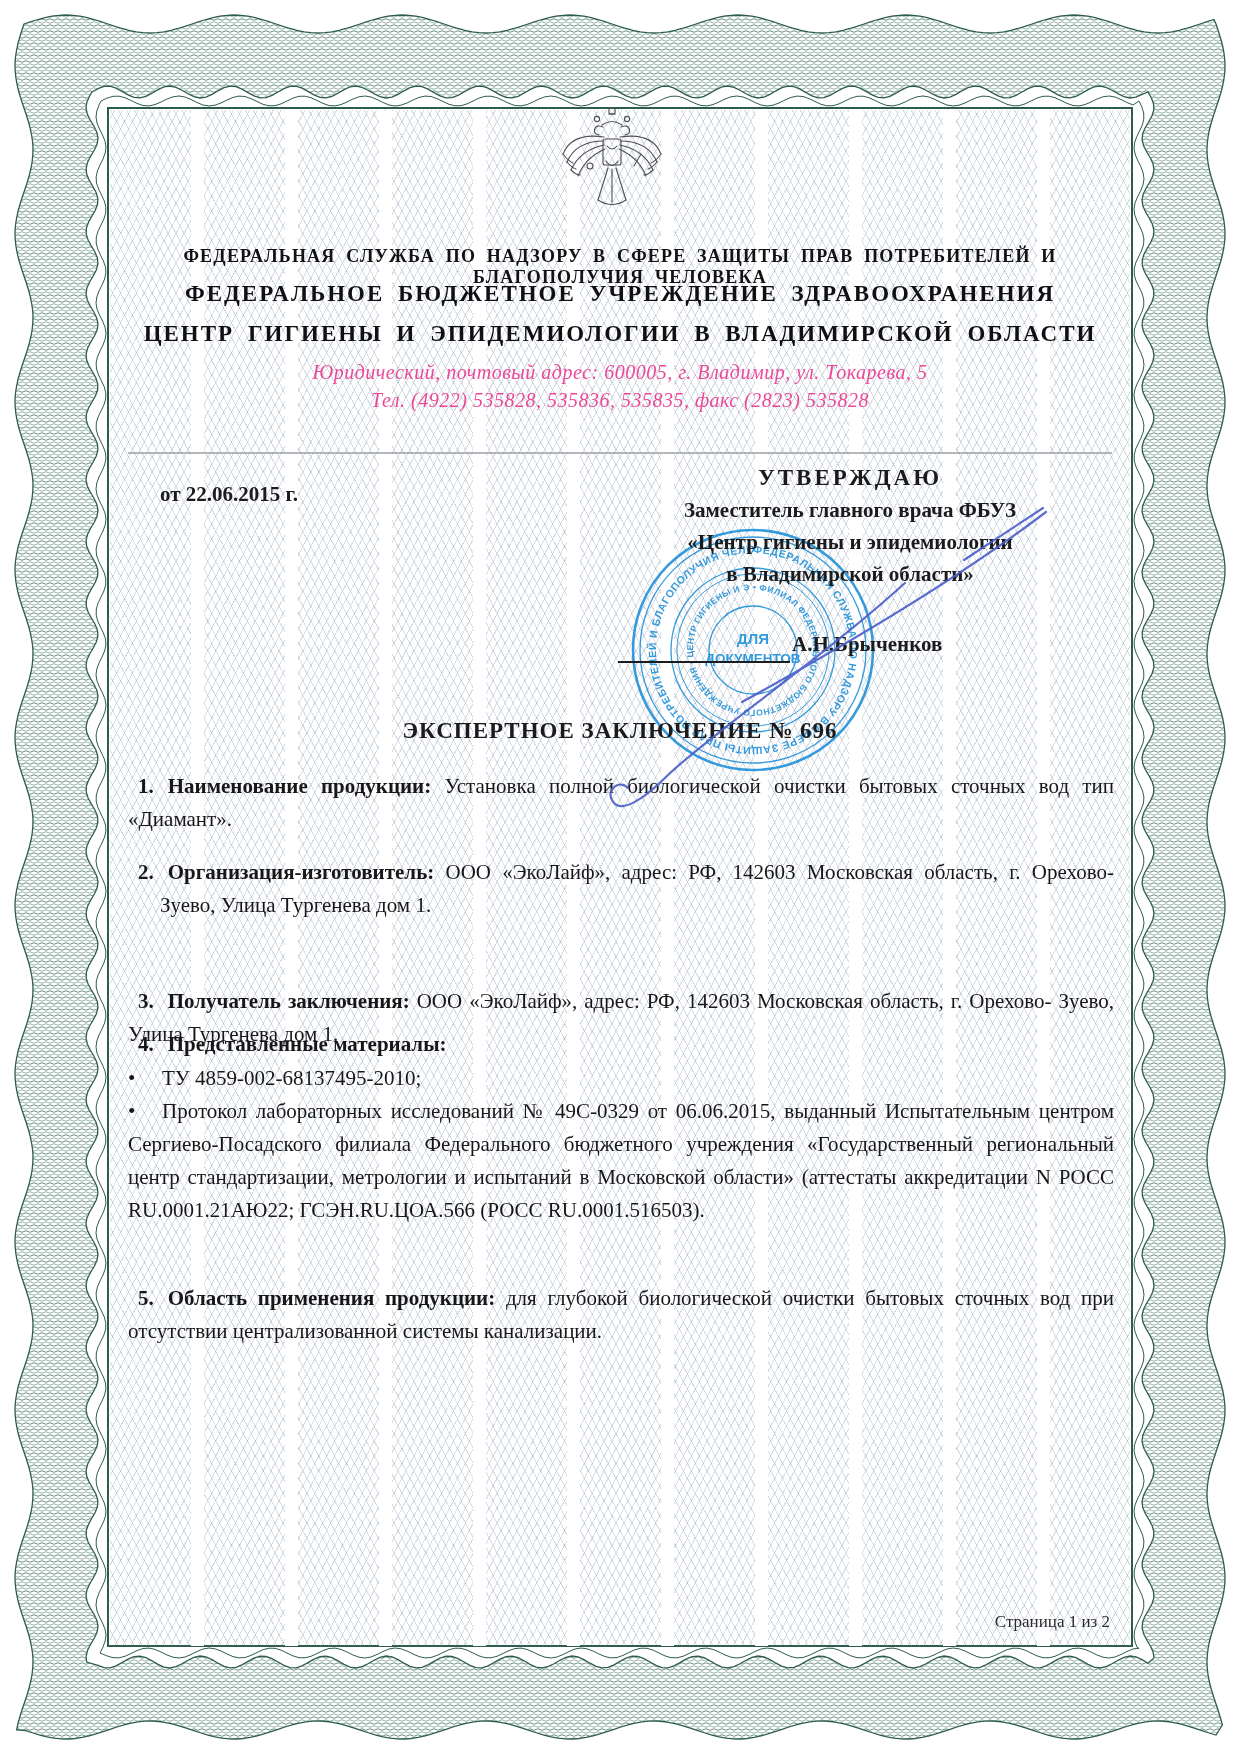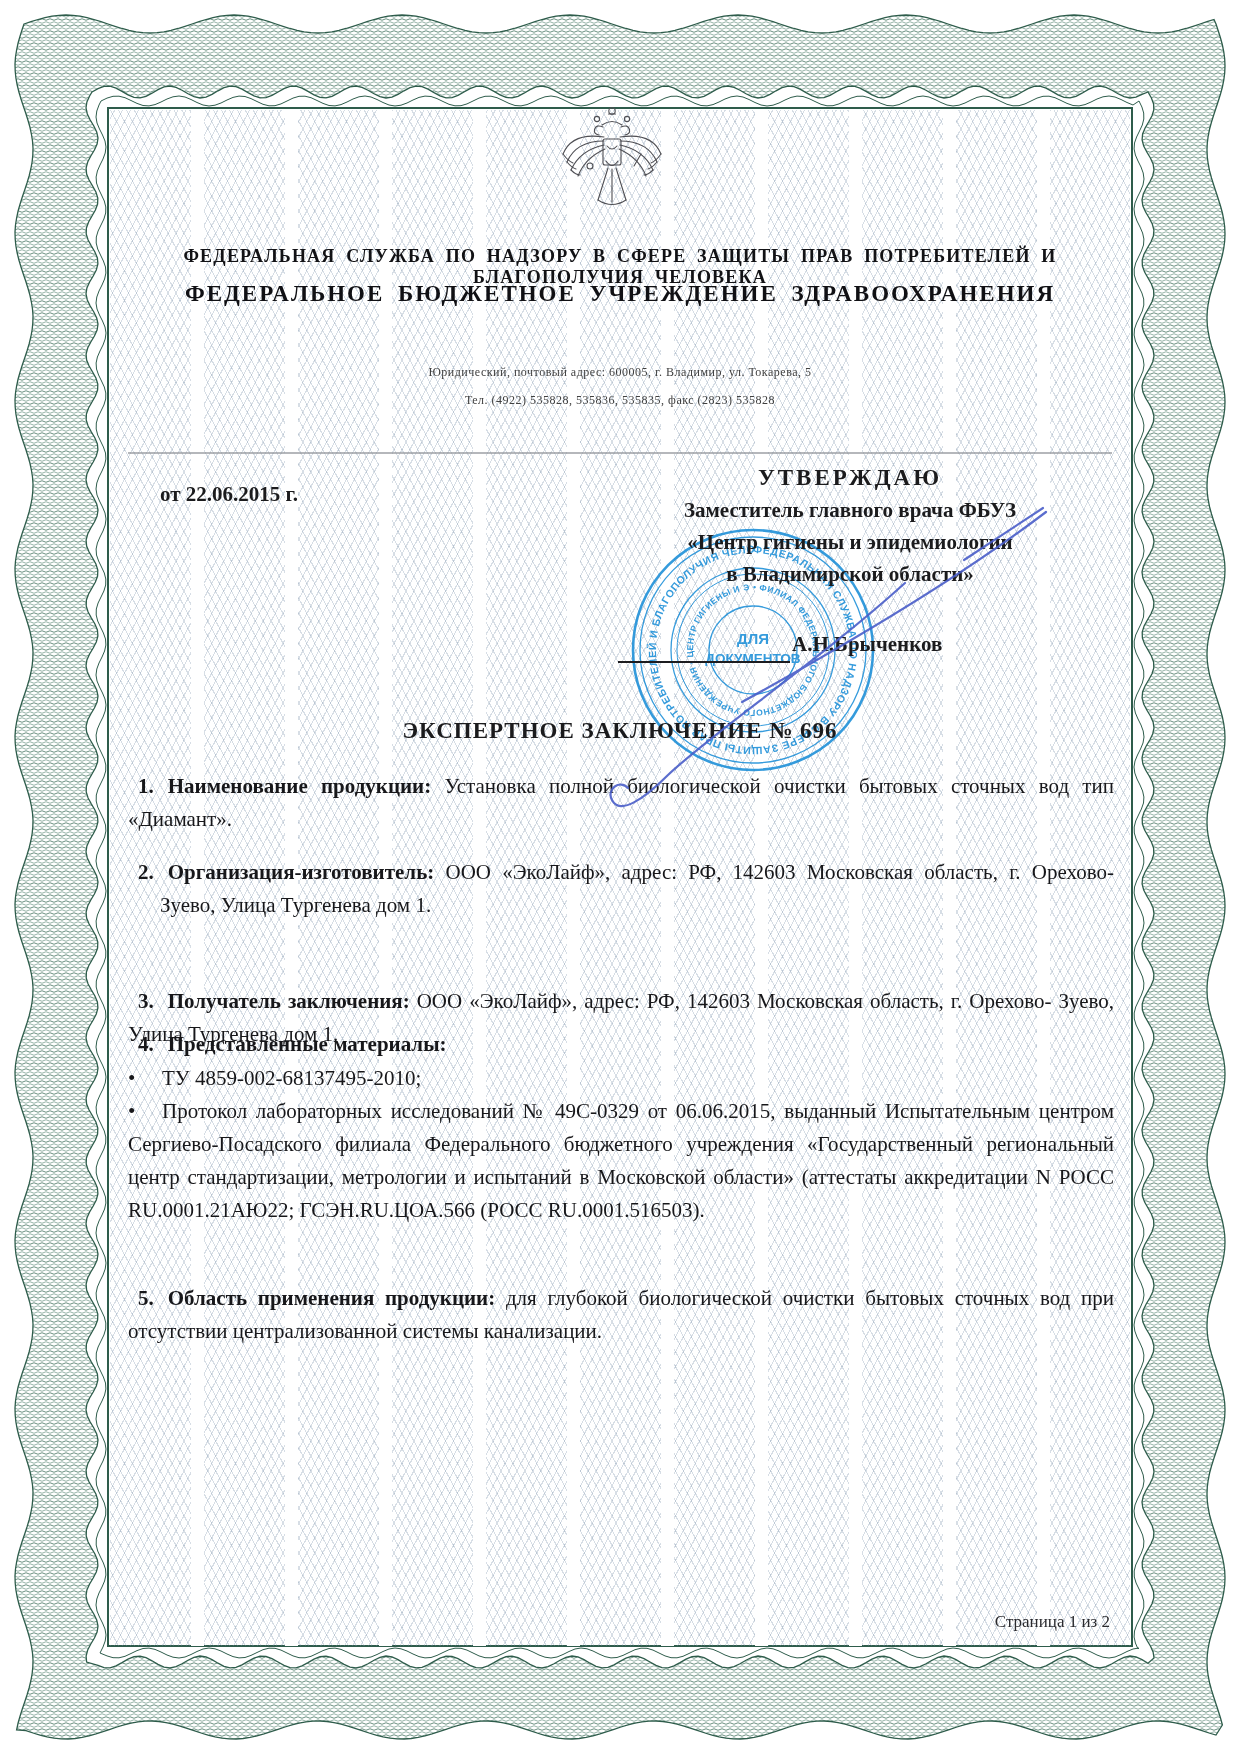--- a/index.html
+++ b/index.html
@@ -10,21 +10,21 @@
     repeating-linear-gradient(90deg,rgba(255,255,255,0) 0 81px,#ffffff 81px 94px),
     repeating-linear-gradient(62deg,rgba(122,145,170,.30) 0 1px,rgba(0,0,0,0) 1px 7px),
     repeating-linear-gradient(-62deg,rgba(122,145,170,.30) 0 1px,rgba(0,0,0,0) 1px 7px);}
   svg.layer{position:absolute;left:0;top:0;}
   .content{position:absolute;left:0;top:0;width:1240px;height:1754px;z-index:4;}
   .abs{position:absolute;}
   .center{left:128px;width:984px;text-align:center;}
   .b{font-weight:bold;}
   .svc{font-weight:bold;font-size:18px;letter-spacing:1.2px;word-spacing:5px;color:#121215;}
   .org{font-weight:bold;font-size:23px;line-height:33px;letter-spacing:2px;word-spacing:6px;color:#101014;}
-  .addr{font-size:12px;line-height:28px;letter-spacing:.5px;color:#404040;}
+  .addr{font-size:20px;line-height:28px;letter-spacing:.5px;color:#ec4899;font-style:italic;}
   .divider{left:128px;top:452px;width:984px;height:2px;background:#8d9097;opacity:.65;}
   .regblk{left:160px;top:478px;font-weight:bold;font-size:21px;line-height:33px;}
   .appblk{left:590px;top:462px;width:520px;text-align:center;font-weight:bold;font-size:21px;line-height:32px;}
   .appblk .aw{font-size:23px;letter-spacing:3px;}
   .sigline{left:618px;top:661px;width:172px;height:0;border-bottom:2px solid #1c1c1f;}
   .signame{left:792px;top:632px;font-weight:bold;font-size:21px;}
   .title{top:710px;font-weight:bold;font-size:23px;letter-spacing:1px;margin-top:8px;}
   .body-p{position:absolute;left:128px;width:986px;margin:0;font-size:21px;line-height:33px;
           text-align:justify;color:#17171a;}
   .noind{text-indent:10px;}
@@ -105,20 +105,21 @@
         <textPath href="#ringB">• ФИЛИАЛ ФЕДЕРАЛЬНОГО БЮДЖЕТНОГО УЧРЕЖДЕНИЯ • ЦЕНТР ГИГИЕНЫ И ЭПИДЕМИОЛОГИИ ВЛАДИМИРСКОЙ ОБЛАСТИ •</textPath>
       </text>
       <text x="126" y="124" text-anchor="middle" fill="#1a8ed8" font-size="15" font-weight="bold">ДЛЯ</text>
       <text x="126" y="143" text-anchor="middle" fill="#1a8ed8" font-size="13.5" font-weight="bold">ДОКУМЕНТОВ</text>
     </svg>
   </div>
 
   <div class="content">
     <div class="abs center svc" style="top:246px">ФЕДЕРАЛЬНАЯ СЛУЖБА ПО НАДЗОРУ В СФЕРЕ ЗАЩИТЫ ПРАВ ПОТРЕБИТЕЛЕЙ И БЛАГОПОЛУЧИЯ ЧЕЛОВЕКА</div>
     <div class="abs center org" style="top:277px">ФЕДЕРАЛЬНОЕ БЮДЖЕТНОЕ УЧРЕЖДЕНИЕ ЗДРАВООХРАНЕНИЯ</div>
+    <div class="abs center org" style="top:317px">ЦЕНТР ГИГИЕНЫ И ЭПИДЕМИОЛОГИИ В ВЛАДИМИРСКОЙ ОБЛАСТИ</div>
     <div class="abs center addr" style="top:358px">Юридический, почтовый адрес: 600005, г. Владимир, ул. Токарева, 5</div>
     <div class="abs center addr" style="top:386px">Тел. (4922) 535828, 535836, 535835, факс (2823) 535828</div>
     <div class="abs divider"></div>
 
     <div class="abs regblk">
       <div>от 22.06.2015 г.</div>
     </div>
 
     <div class="abs appblk">
       <div class="aw">УТВЕРЖДАЮ</div>

